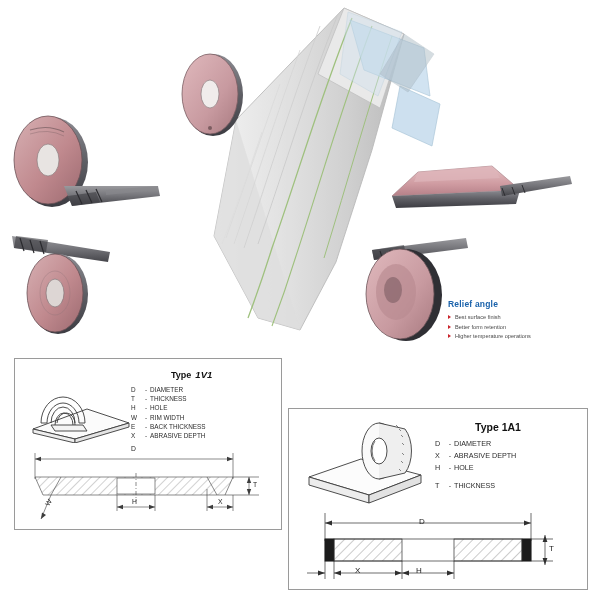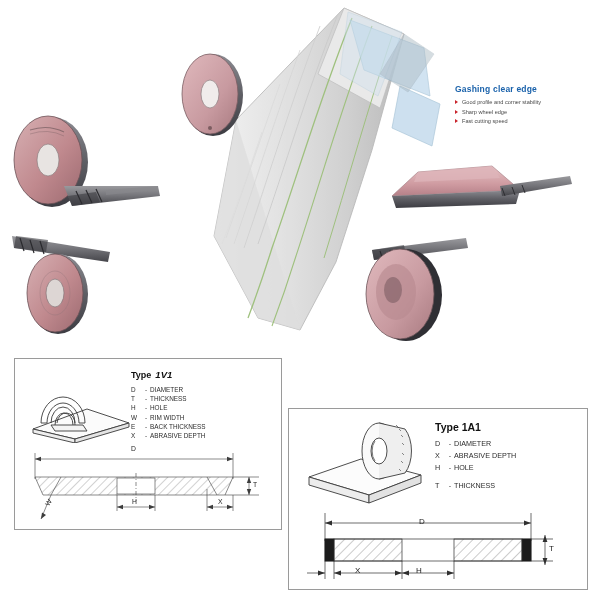--- a/index.html
+++ b/index.html
@@ -51,21 +51,21 @@
   }
   #panel-1v1{left:14px;top:358px;width:268px;height:172px;}
   #panel-1a1{left:288px;top:408px;width:300px;height:182px;z-index:5;}
 
   .legend{position:absolute;}
   #panel-1v1 .legend{left:116px;top:10px;}
   #panel-1a1 .legend{left:146px;top:12px;}
 
   .legend .type-line{
     font-size:9px;font-weight:bold;color:#111;
-    margin-bottom:6px;white-space:nowrap;
+    margin-bottom:6px;white-space:nowrap;margin-left:40px;
   }
   .legend .type-line .code{font-style:italic;padding-left:4px;font-size:9.5px;}
   #panel-1a1 .legend .type-line{font-size:10.5px;}
   .legend table{border-collapse:collapse;}
   .legend td{
     font-size:6.4px;color:#2b2b2b;
     padding:0 0 2.2px 0;
     white-space:nowrap;vertical-align:top;
   }
   #panel-1a1 .legend td{font-size:7.2px;padding-bottom:3px;}
@@ -190,30 +190,30 @@
     </g>
     <g>
       <ellipse cx="406" cy="295" rx="36" ry="46" fill="#2f2f34"></ellipse>
       <ellipse cx="400" cy="294" rx="34" ry="45" fill="url(#wheelFace2)" stroke="#6d5459" stroke-width="0.8"></ellipse>
       <ellipse cx="396" cy="292" rx="20" ry="28" fill="#b98b91" opacity="0.65"></ellipse>
       <ellipse cx="393" cy="290" rx="9" ry="13" fill="#8d6a70" opacity="0.8"></ellipse>
     </g>
   </svg>
 
 
-  <div class="callout" id="c-gashing">
-    <h3>Gashing clear edge</h3>
+
+
+  <div class="callout" id="c-relief">
+    <h3>Relief angle</h3>
     <ul>
-      <li>Good profile and corner stability</li>
-      <li>Sharp wheel edge</li>
-      <li>Fast cutting speed</li>
+      <li>Best surface finish</li>
+      <li>Better form retention</li>
+      <li>Higher temperature operations</li>
     </ul>
   </div>
-
-
 
   <div class="panel" id="panel-1v1">
 
     <svg width="112" height="78" style="position:absolute;left:6px;top:6px;">
       <g fill="none" stroke="#3a3a3a" stroke-width="0.9">
         <path d="M12 64 L66 44 L108 58 L54 74 Z" fill="#fbfbfb"></path>
         <path d="M12 64 L12 68 L54 78 L54 74 Z" fill="#eeeeee"></path>
         <path d="M54 74 L54 78 L108 62 L108 58 Z" fill="#e4e4e4"></path>
         <path d="M20 58 a22 26 0 0 1 44 0"></path>
         <path d="M26 58 a16 20 0 0 1 32 0"></path>

